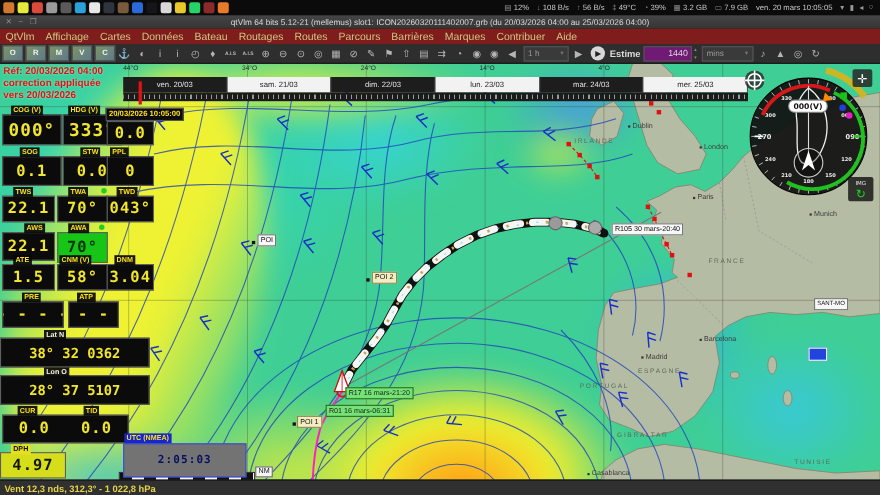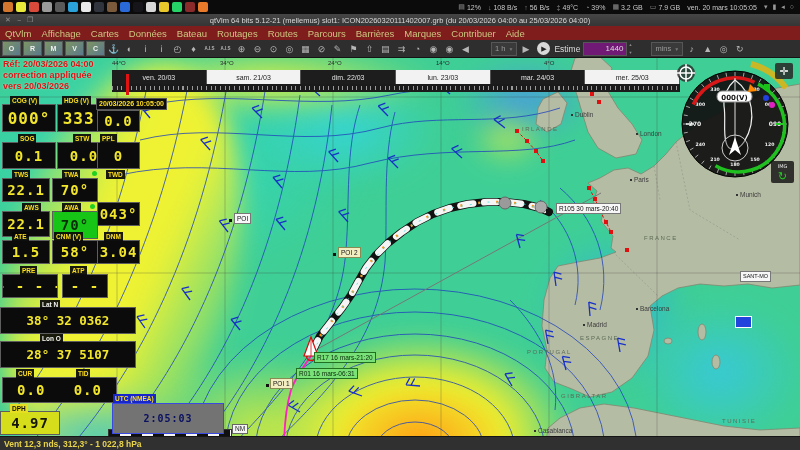--- a/index.html
+++ b/index.html
@@ -15,25 +15,25 @@
   #titlebar .t{color:#d9d9d9;font-size:7.5px;}
   .winbtns{position:absolute;left:5px;top:0;height:12px;display:flex;gap:6px;align-items:center;color:#909090;font-size:7px;}
   
   #menubar{position:absolute;left:0;top:26px;width:800px;height:14px;background:#7f1d1d;display:flex;align-items:center;z-index:60;}
   .menu-item{color:#cdc581;font-size:9.5px;padding:0 5px;white-space:nowrap;}
   
   #toolbar{position:absolute;left:0;top:40px;width:800px;height:17px;background:#2e2e2e;display:flex;align-items:center;z-index:60;border-bottom:1px solid #141414;}
   .map-btn{width:17px;height:13px;margin-left:2px;border:1px solid #555;background:linear-gradient(135deg,#7d9464,#5b7a8d);color:#f2f2f2;font-size:7px;font-weight:bold;display:flex;align-items:center;justify-content:center;flex:0 0 auto;}
   .tb-ico{min-width:15px;height:14px;margin-left:1px;color:#b5b5b5;font-size:9px;display:flex;align-items:center;justify-content:center;flex:0 0 auto;}
   .tb-ico.small{font-size:4.5px;font-weight:bold;letter-spacing:0;}
-  .combo{height:12px;background:#3a3a3a;border:1px solid #565656;color:#9a9a9a;font-size:7.5px;display:flex;align-items:center;padding:0 3px;gap:3px;margin-left:18px;flex:0 0 auto;}
+  .combo{height:12px;background:#3a3a3a;border:1px solid #565656;color:#9a9a9a;font-size:7.5px;display:flex;align-items:center;padding:0 3px;gap:18px;margin-left:3px;flex:0 0 auto;}
   .combo .car{font-size:5px;color:#777;}
   .numbox{height:12px;width:36px;background:#701a75;border:1px solid #565656;color:#dcdcdc;font-size:8px;display:flex;align-items:center;justify-content:flex-end;padding:0 3px;margin-left:3px;flex:0 0 auto;}
   .spin{width:5px;height:12px;margin-left:1px;display:flex;flex-direction:column;justify-content:space-between;color:#888;font-size:4px;line-height:4px;flex:0 0 auto;}
-  .tb-label{color:#dcdcdc;font-size:8.5px;font-weight:normal;margin-left:4px;flex:0 0 auto;}
+  .tb-label{color:#dcdcdc;font-size:8.5px;font-weight:bold;margin-left:4px;flex:0 0 auto;}
   .play-btn{width:13px;height:13px;border-radius:50%;background:#d8d8d8;color:#222;font-size:7px;display:flex;align-items:center;justify-content:center;margin-left:4px;flex:0 0 auto;}
   
   #map-base{position:absolute;left:0;top:57px;width:800px;height:379px;overflow:hidden;background:#3fcf96;}
   .blob{position:absolute;border-radius:50%;filter:blur(12px);}
   #map-svg{position:absolute;left:0;top:57px;width:800px;height:380px;z-index:5;}
   .maplabel{position:absolute;font-size:6.5px;color:#3c3c3c;z-index:8;white-space:nowrap;}
   .region{position:absolute;font-size:6px;color:#5c6b58;letter-spacing:1.5px;z-index:8;white-space:nowrap;}
   .meridian{position:absolute;top:60px;font-size:6px;color:#2a2a2a;z-index:8;}
   .chip{position:absolute;font-size:6.5px;line-height:9px;padding:0 2px;white-space:nowrap;z-index:12;}
   .chip.white{background:#f7f7f7;border:1px solid #777;color:#111;}
@@ -386,21 +386,21 @@
       <div class="ilabel" style="left: 73px; top: 134px;">STW</div>
       <div class="disp" style="left: 57px; top: 142px; width: 52px; height: 25px;">0.0</div>
       <div class="ilabel" style="left: 100px; top: 134px;">PPL</div>
       <div class="disp" style="left: 97px; top: 142px; width: 41px; height: 25px;">0</div>
       <div class="ilabel" style="left: 12px; top: 170px;">TWS</div>
       <div class="disp" style="left: 2px; top: 178px; width: 46px; height: 22px;">22.1</div>
       <div class="ilabel" style="left: 62px; top: 170px;">TWA</div>
       <div class="disp" style="left: 52px; top: 178px; width: 44px; height: 22px;">70°</div>
       <div class="gdot" style="left: 92px; top: 171px;"></div>
       <div class="ilabel" style="left: 106px; top: 170px;">TWD</div>
-      <div class="disp" style="left: 97px; top: 178px; width: 41px; height: 22px; margin-top: 24px;">043°</div>
+      <div class="disp" style="left: 97px; top: 178px; width: 41px; height: 22px;">043°</div>
       <div class="ilabel" style="left: 22px; top: 203px;">AWS</div>
       <div class="disp" style="left: 2px; top: 211px; width: 46px; height: 24px;">22.1</div>
       <div class="ilabel" style="left: 62px; top: 203px;">AWA</div>
       <div class="disp greenbg" style="left: 52px; top: 211px; width: 44px; height: 26px;">70°</div>
       <div class="gdot" style="left: 90px; top: 204px;"></div>
       <div class="ilabel" style="left: 12px; top: 232px;">ATE</div>
       <div class="disp" style="left: 2px; top: 240px; width: 46px; height: 22px;">1.5</div>
       <div class="ilabel" style="left: 54px; top: 232px;">CNM (V)</div>
       <div class="disp" style="left: 52px; top: 240px; width: 44px; height: 22px;">58°</div>
       <div class="ilabel" style="left: 104px; top: 232px;">DNM</div>

